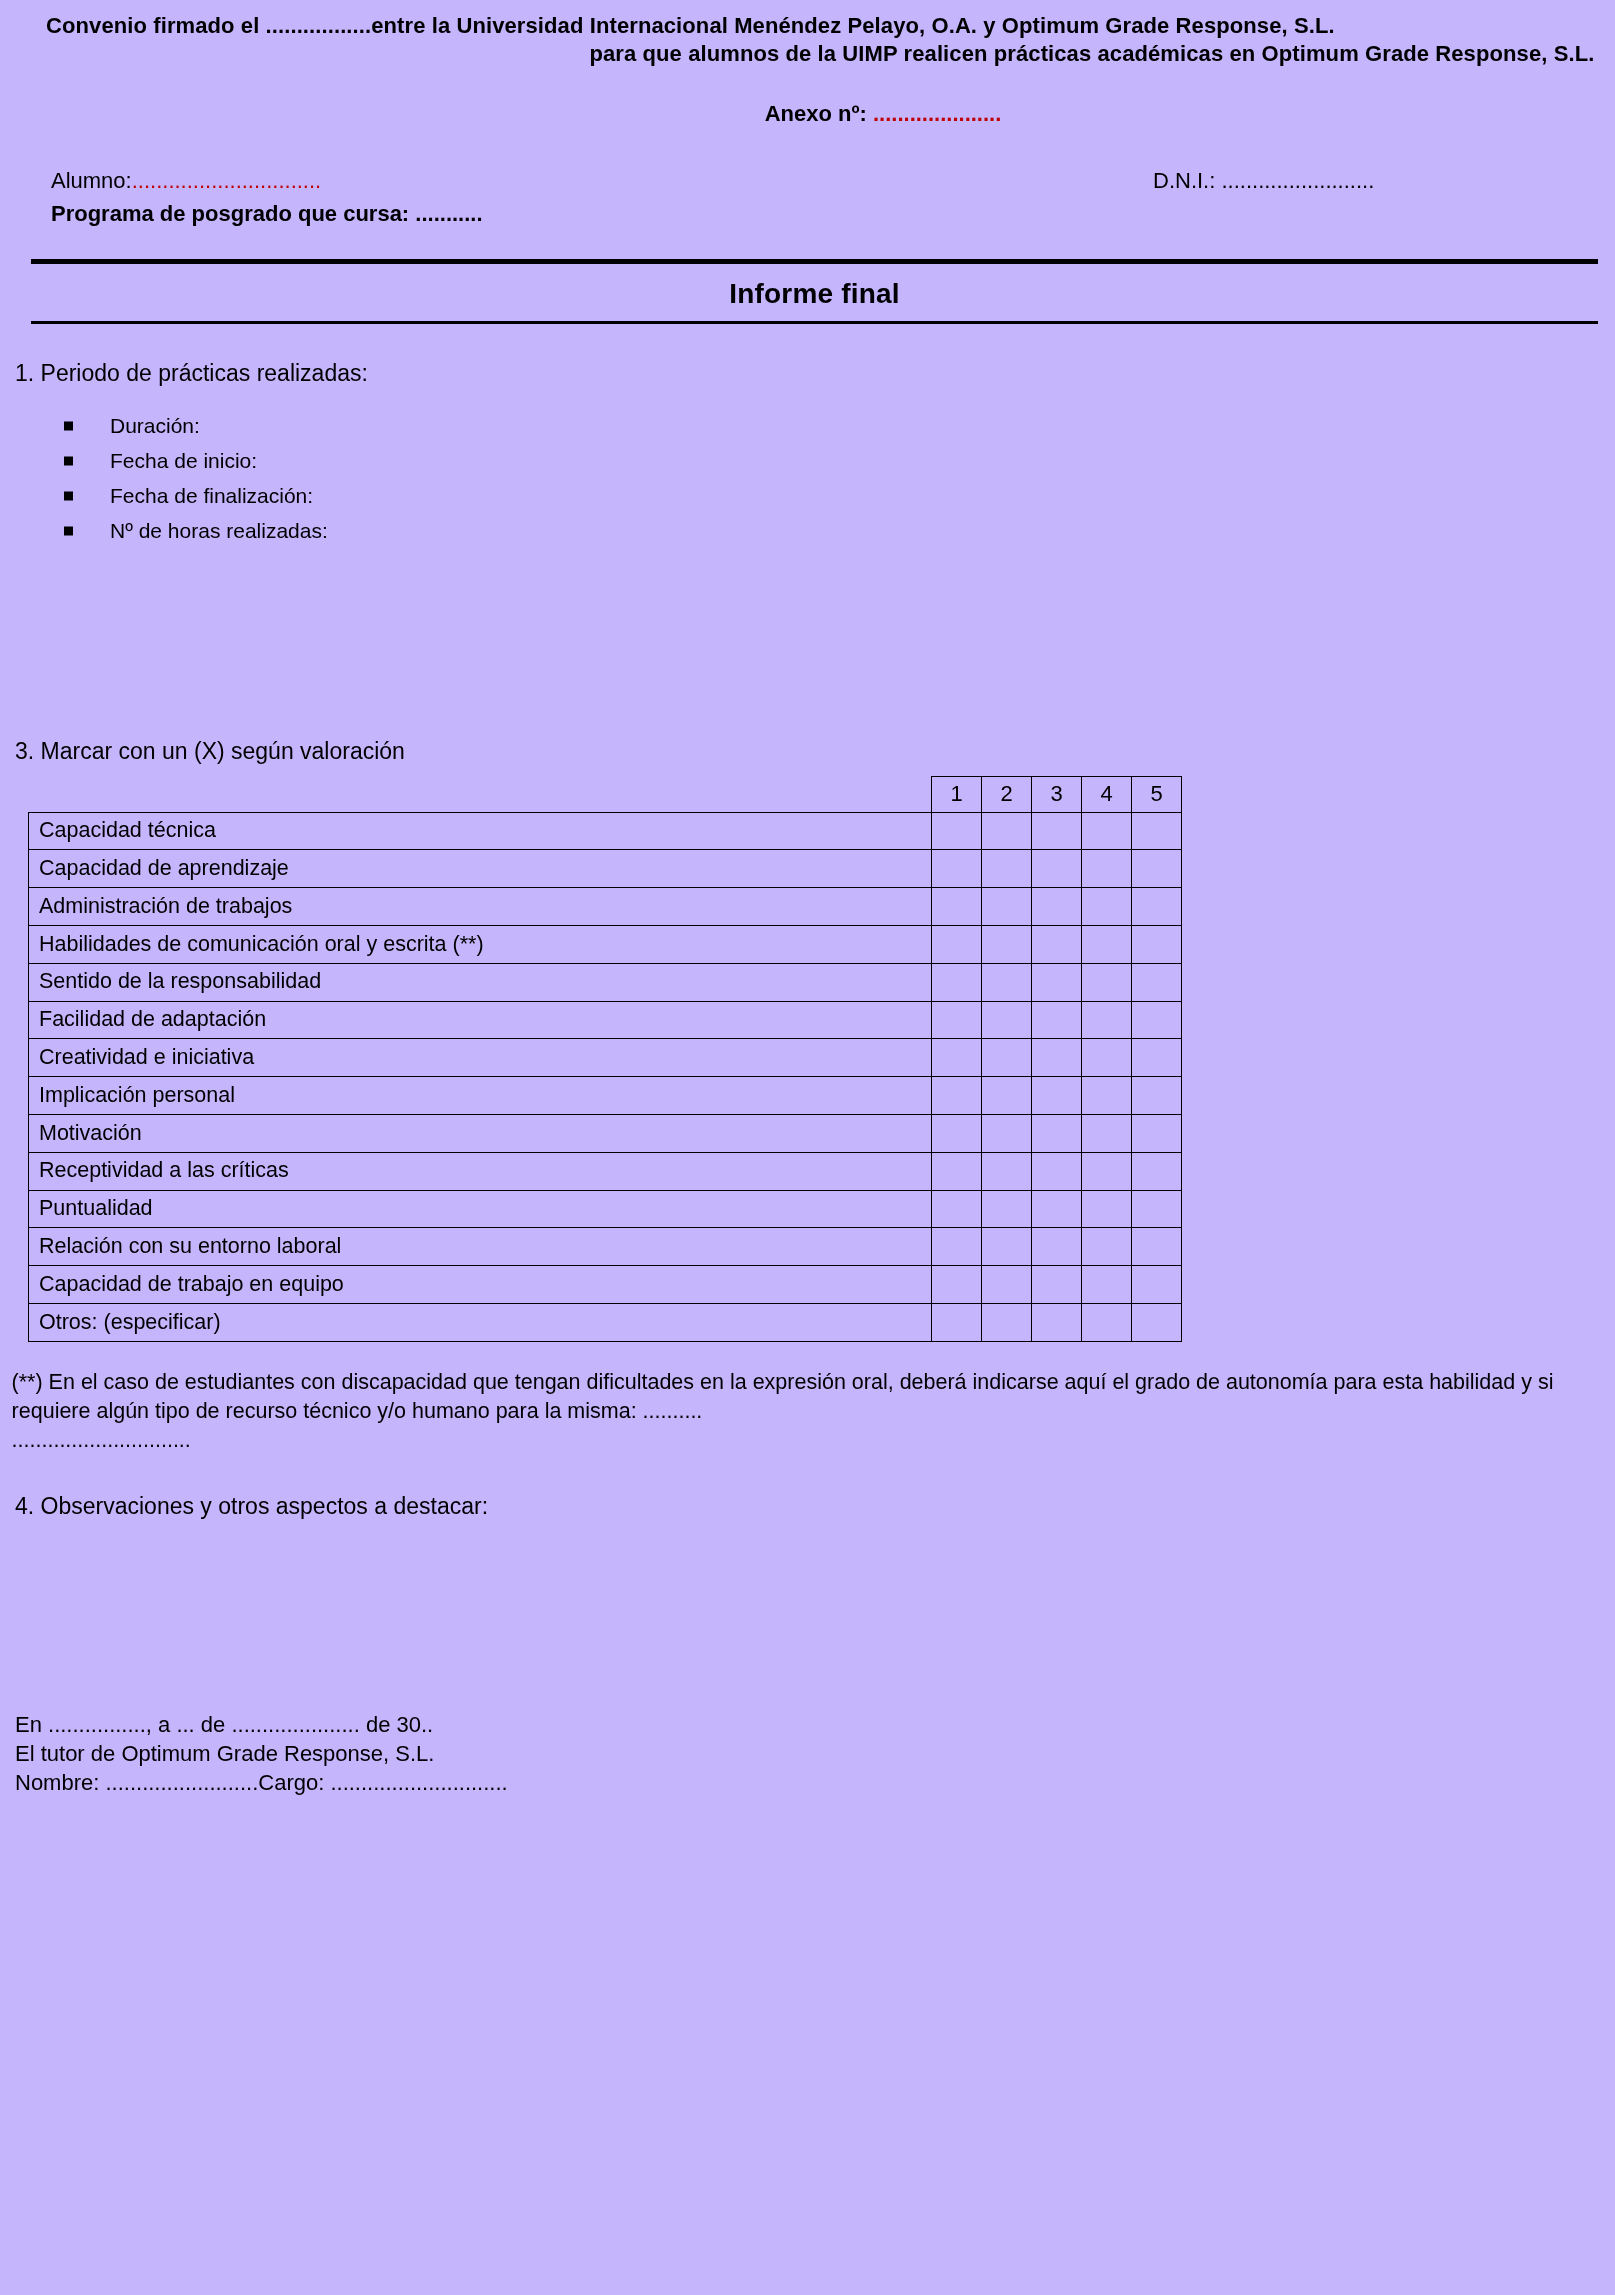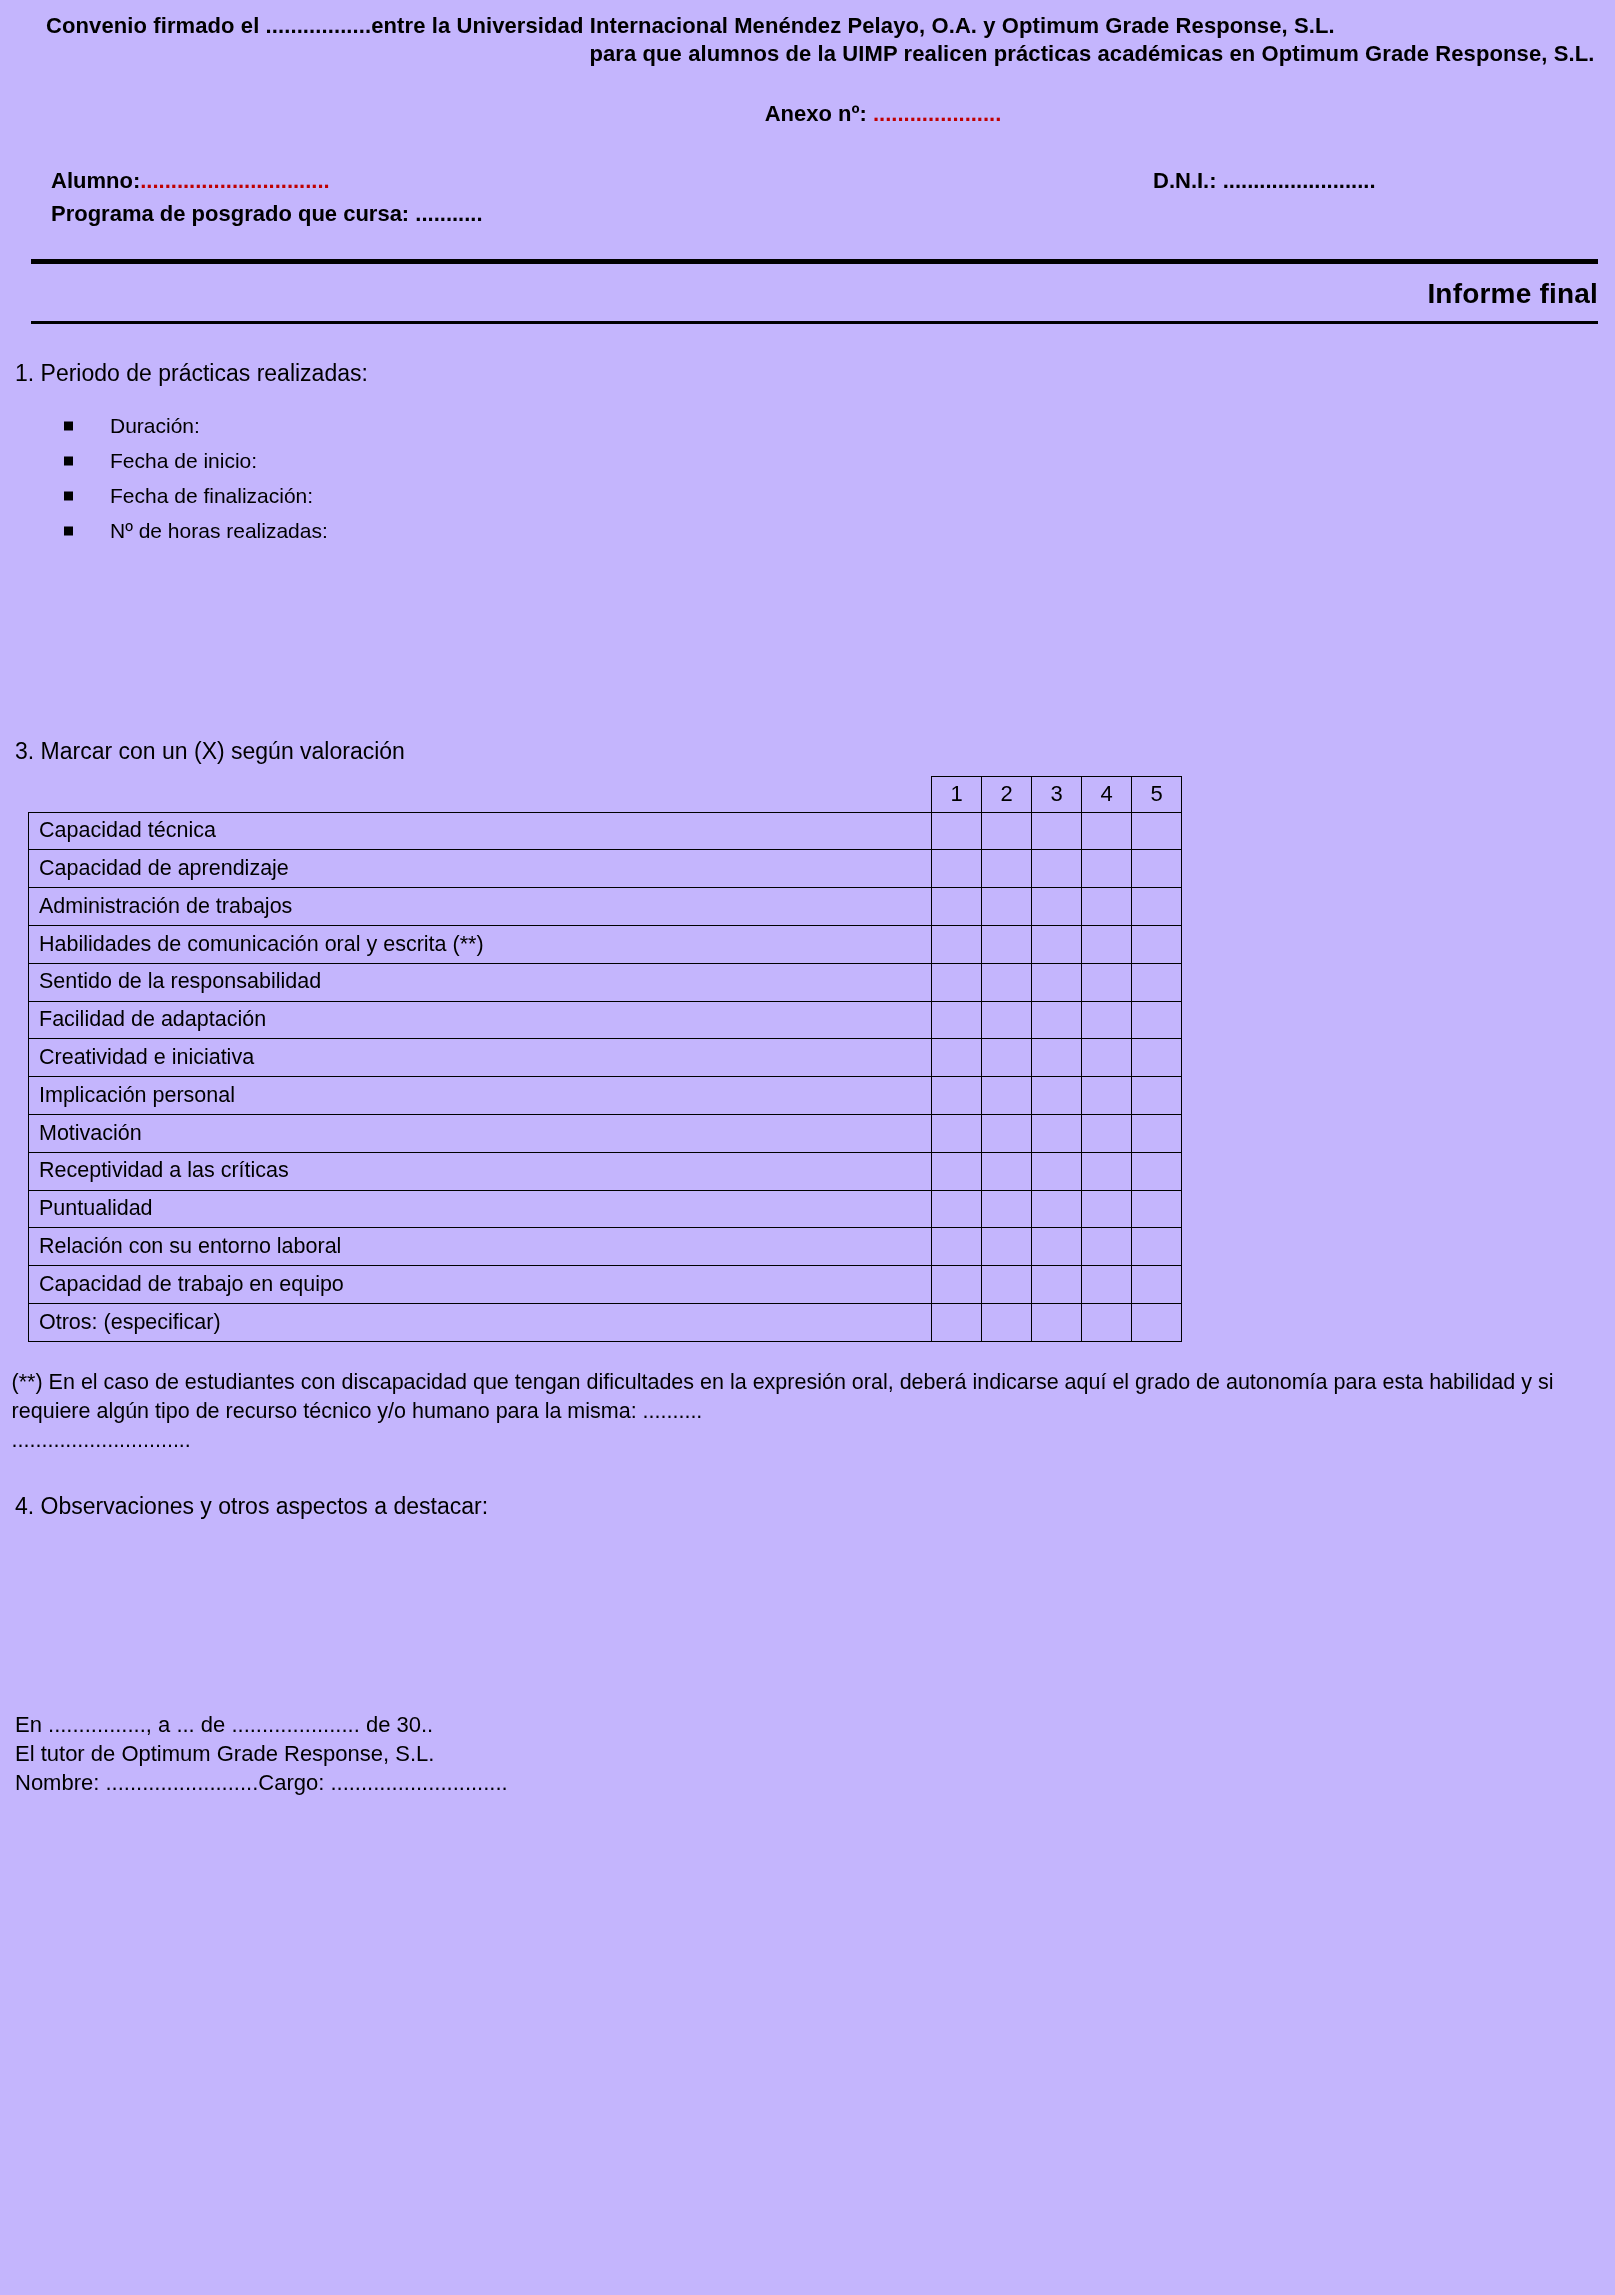--- a/index.html
+++ b/index.html
@@ -41,21 +41,21 @@
     font-weight: bold;
     line-height: 1.25;
     text-align: center;
   }
   .dots-red { color: #C00000; }
 
   .alumno-row {
     margin-top: 40px;
     padding-left: 36px;
     font-size: 22px;
-    font-weight: bold;
+    font-weight: normal;
     position: relative;
     line-height: 1.25;
   }
   .alumno-row .dni {
     position: absolute;
     left: 1138px;
     top: 0;
     white-space: nowrap;
   }
   .programa-row {
@@ -74,21 +74,21 @@
     border: 0;
     border-top: 5px solid #000;
     margin: 0;
   }
   .rule-thin {
     border: 0;
     border-top: 3.3px solid #000;
     margin: 0;
   }
   .informe-title {
-    text-align: right;
+    text-align: center;
     font-size: 28px;
     font-weight: bold;
     padding: 13.2px 0 11.6px 0;
     letter-spacing: 0.2px;
   }
 
   
   .section {
     font-size: 23px;
     line-height: 1.30;

